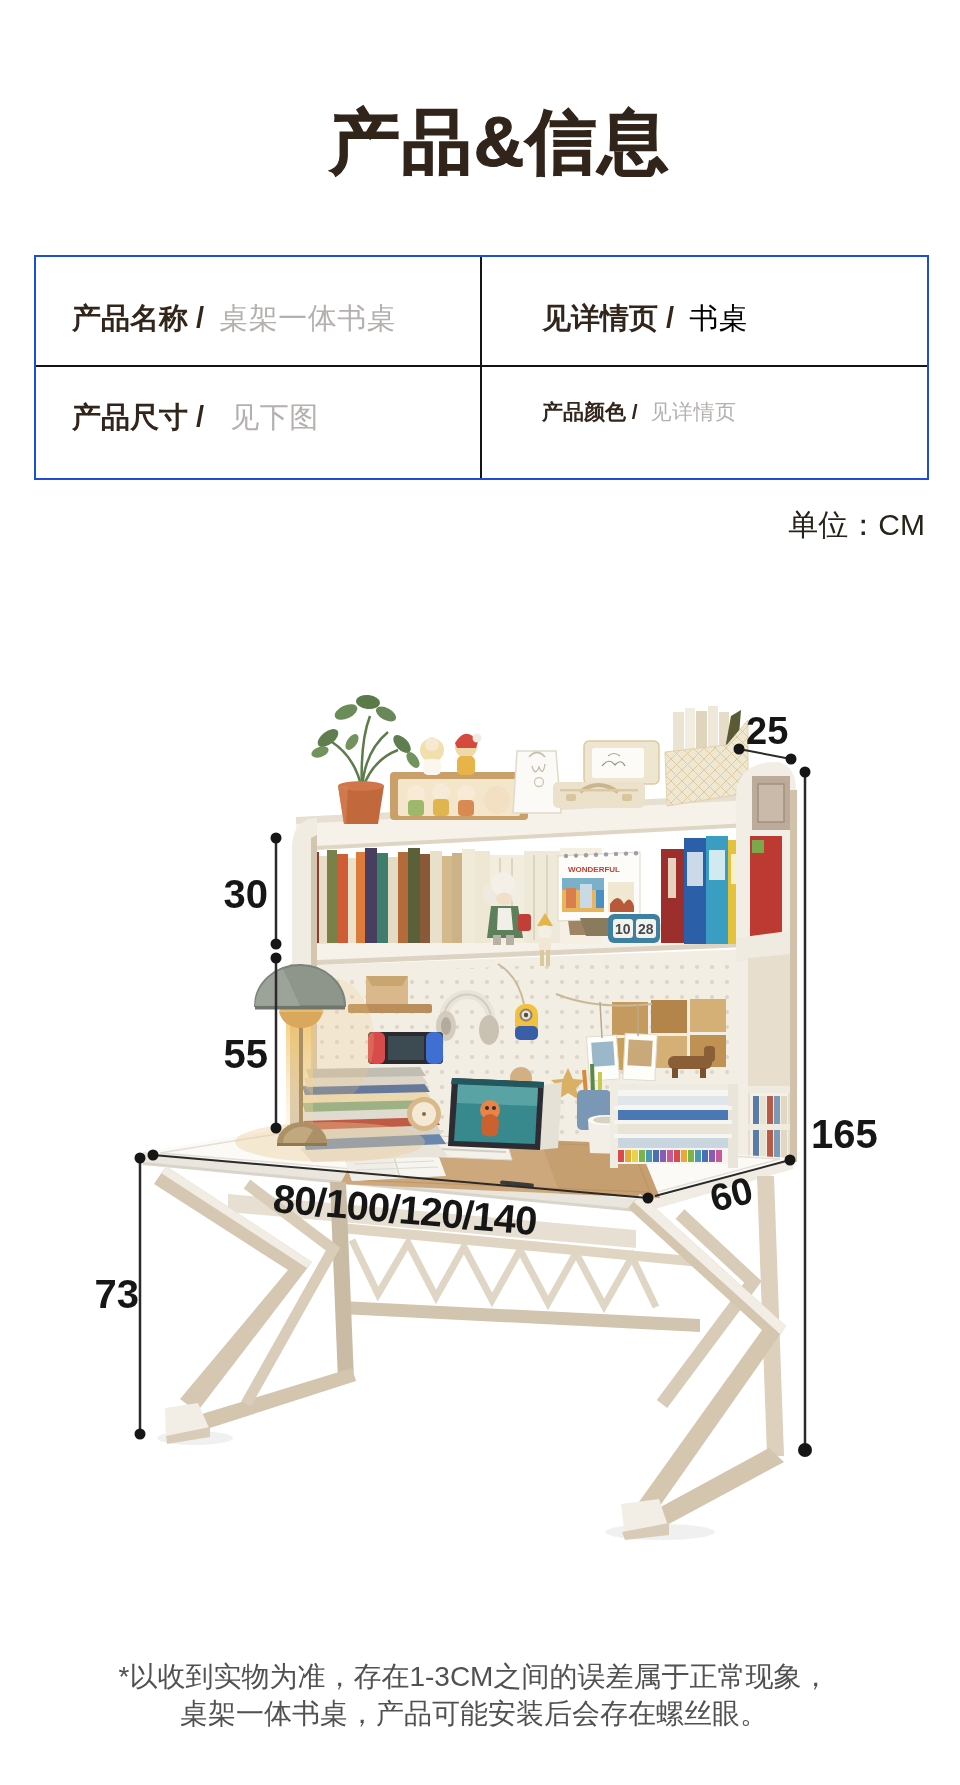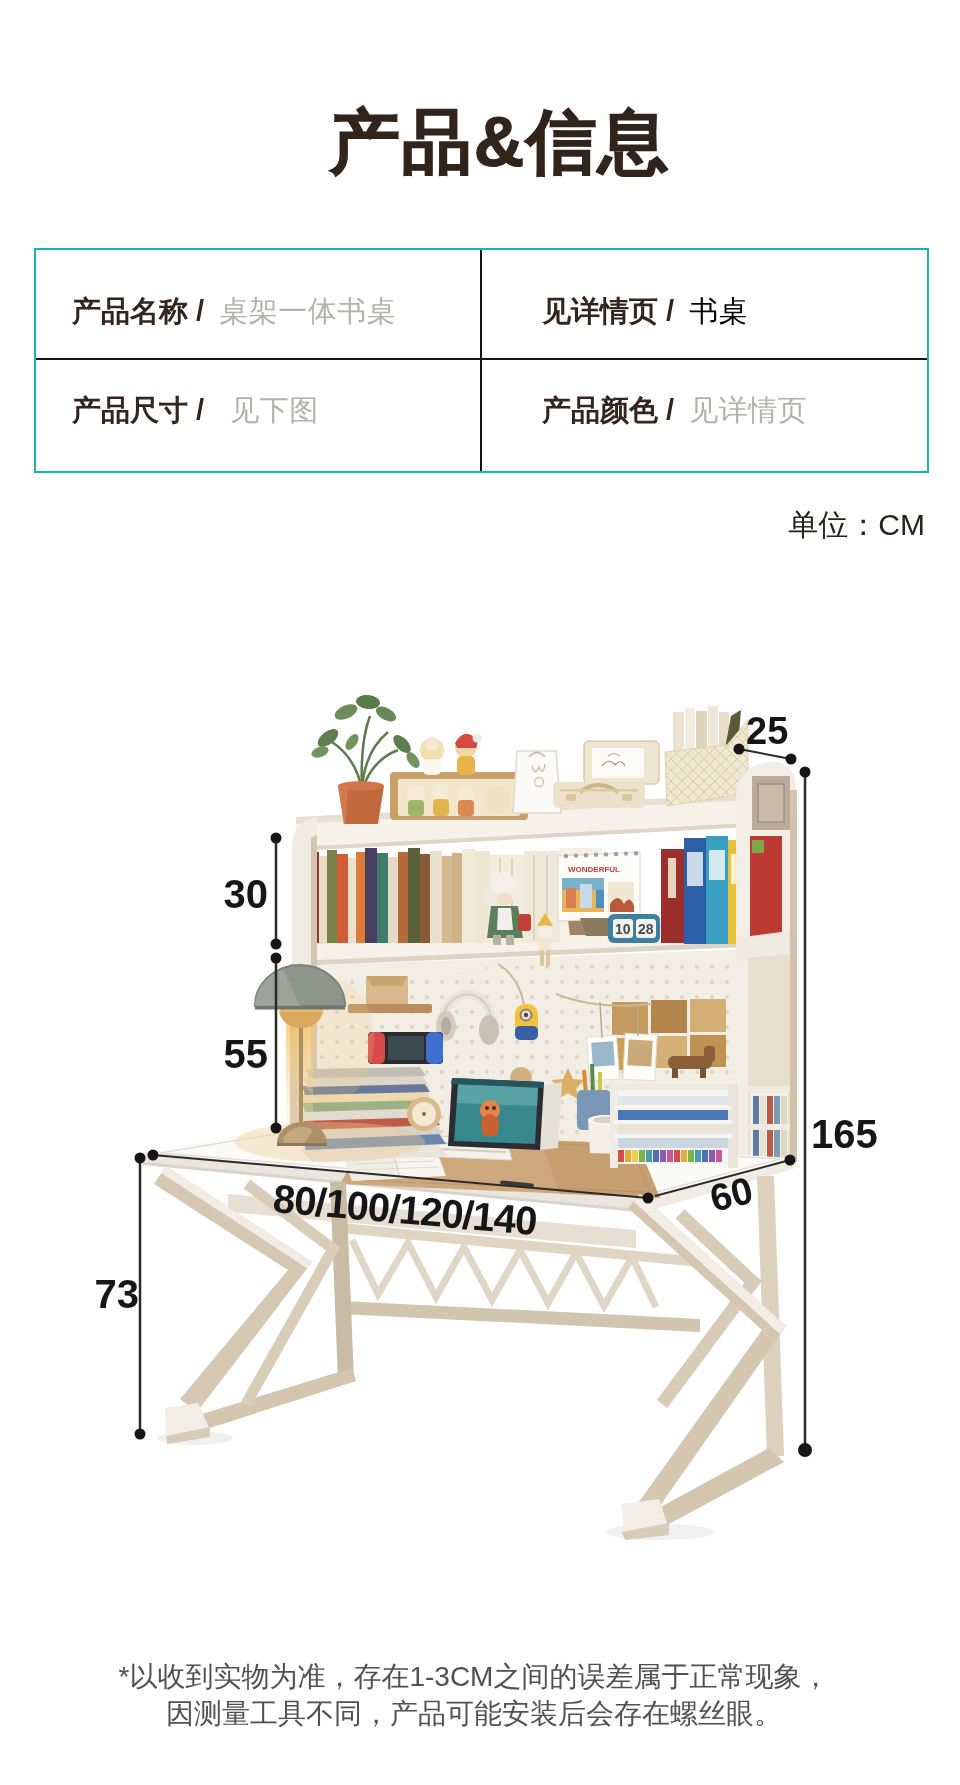--- a/index.html
+++ b/index.html
@@ -5,33 +5,33 @@
 html,body{margin:0;padding:0;background:#fff;}
 #page{position:relative;width:960px;height:1785px;background:#ffffff;overflow:hidden;font-family:"Liberation Sans",sans-serif;}
 .abs{position:absolute;}
 </style>
 </head>
 <body>
 <div id="page">
 
   <div class="abs" style="left:0;top:96px;width:960px;text-align:center;font-size:70px;font-weight:900;color:#31241a;letter-spacing:2px;padding-left:20px;-webkit-text-stroke:1.2px #31241a;">产品&amp;信息</div>
 
-  <div class="abs" style="left:34px;top:248px;width:891px;height:221px;border:2px solid #14b8a6;">
+  <div class="abs" style="left:34px;top:255px;width:891px;height:221px;border:2px solid #1d4ed8;">
 
     <div class="abs" style="left:444px;top:0;width:2px;height:100%;background:#141414;"></div>
 
     <div class="abs" style="left:0;top:108px;width:100%;height:2px;background:#141414;"></div>
 
     <div class="abs" style="left:36px;top:42px;font-size:29px;color:#32261c;"><b>产品名称</b><span style="font-weight:bold;"> / </span><span style="color:#b3b0ad;letter-spacing:0.5px;margin-left:7px;">桌架一体书桌</span></div>
 
     <div class="abs" style="left:506px;top:42px;font-size:29px;color:#32261c;"><b>见详情页</b><span style="font-weight:bold;"> / </span><span style="color:#000000;letter-spacing:0.5px;margin-left:7px;">书桌</span></div>
 
     <div class="abs" style="left:36px;top:141px;font-size:29px;color:#32261c;"><b>产品尺寸</b><span style="font-weight:bold;"> / </span><span style="color:#b3b0ad;letter-spacing:0.5px;margin-left:18px;">见下图</span></div>
 
-    <div class="abs" style="left:506px;top:141px;font-size:29px;color:#32261c;"><b>产品颜色</b><span style="font-weight:bold;"> / </span><span style="color:#b3b0ad;letter-spacing:0.5px;margin-left:7px;">见详情页</span></div>
+    <div class="abs" style="left:506px;top:141px;font-size:21px;color:#32261c;"><b>产品颜色</b><span style="font-weight:bold;"> / </span><span style="color:#b3b0ad;letter-spacing:0.5px;margin-left:7px;">见详情页</span></div>
   </div>
 
   <div class="abs" style="left:625px;top:505px;width:300px;text-align:right;font-size:30px;font-weight:normal;color:#272319;">单位：CM</div>
 
   <svg class="abs" style="left:0;top:560px;" width="960" height="1010" viewBox="0 560 960 1010">
     <defs>
       <pattern id="pegdots" width="15" height="15" patternUnits="userSpaceOnUse">
         <circle cx="7" cy="7" r="2.1" fill="#ddd5c6"></circle>
       </pattern>
       <pattern id="diam" width="11" height="11" patternUnits="userSpaceOnUse">
@@ -526,14 +526,14 @@
       <g>
         <line x1="655" y1="1196" x2="790" y2="1160" stroke="#2a2a2a" stroke-width="2"></line>
           <circle cx="790" cy="1160" r="5.5"></circle>
         <text x="714" y="1212" font-size="38" transform="rotate(-14 714 1212)">60</text>
       </g>
     </g>
   </svg>
 
   <div class="abs" style="left:0;top:1658px;width:948px;text-align:center;font-size:28px;color:#515151;">*以收到实物为准，存在1-3CM之间的误差属于正常现象，</div>
 
-  <div class="abs" style="left:0;top:1695px;width:948px;text-align:center;font-size:28px;color:#515151;">因测量工具不同，产品可能安装后会存在螺丝眼。</div>
+  <div class="abs" style="left:0;top:1695px;width:948px;text-align:center;font-size:28px;color:#515151;">桌架一体书桌，产品可能安装后会存在螺丝眼。</div>
 </div>
 
 </body></html>

